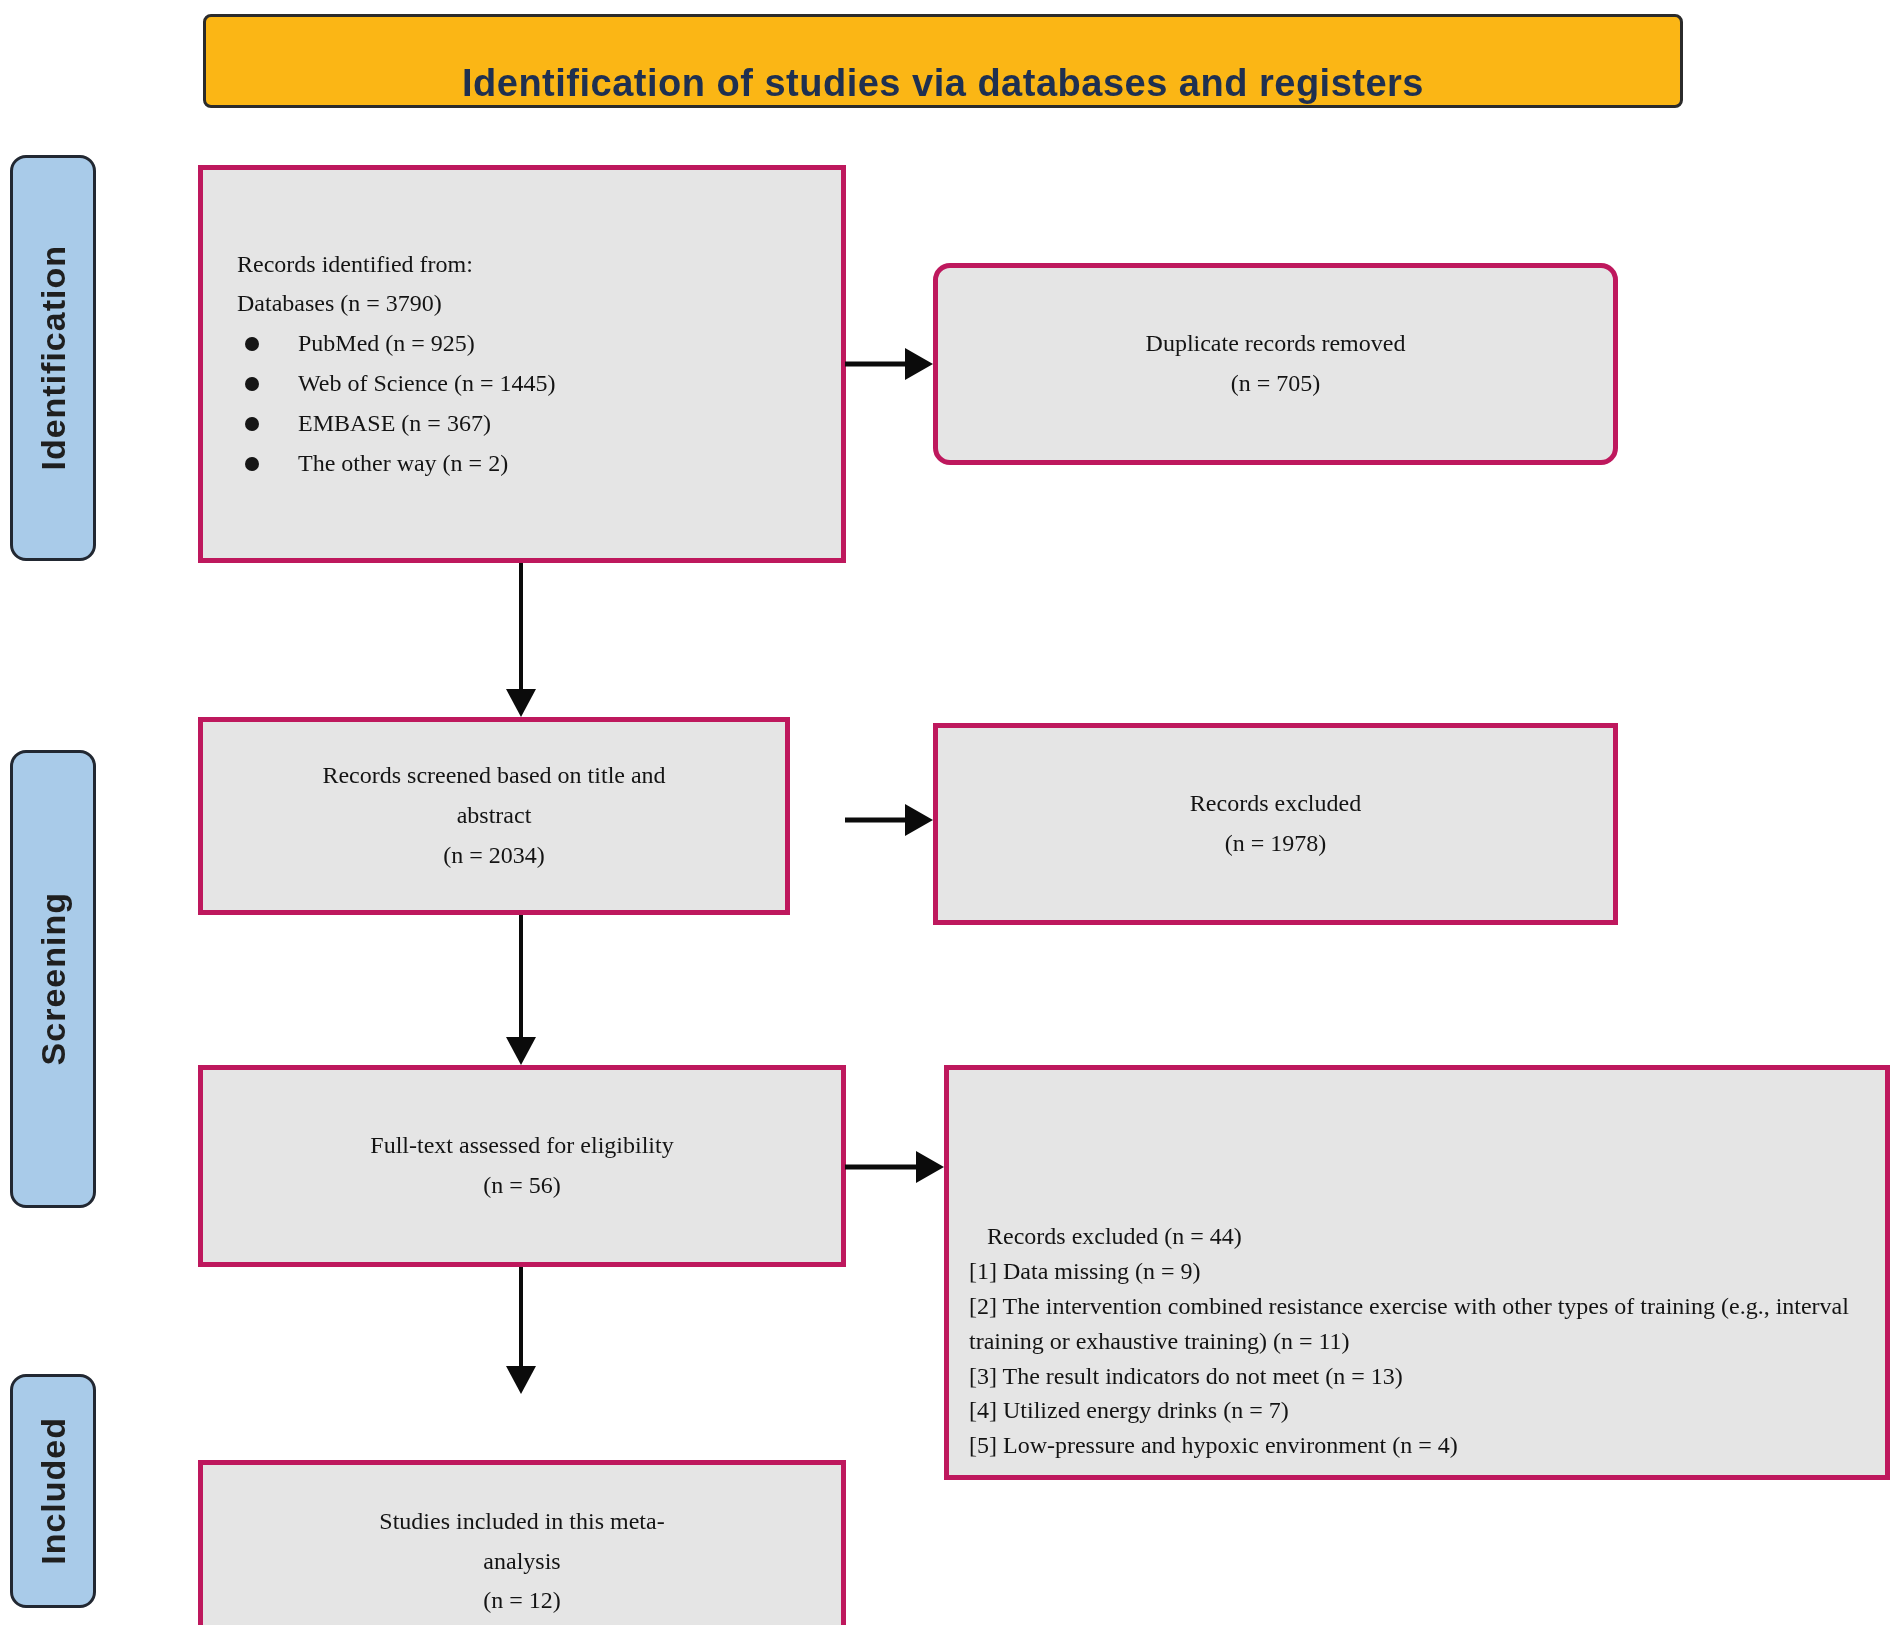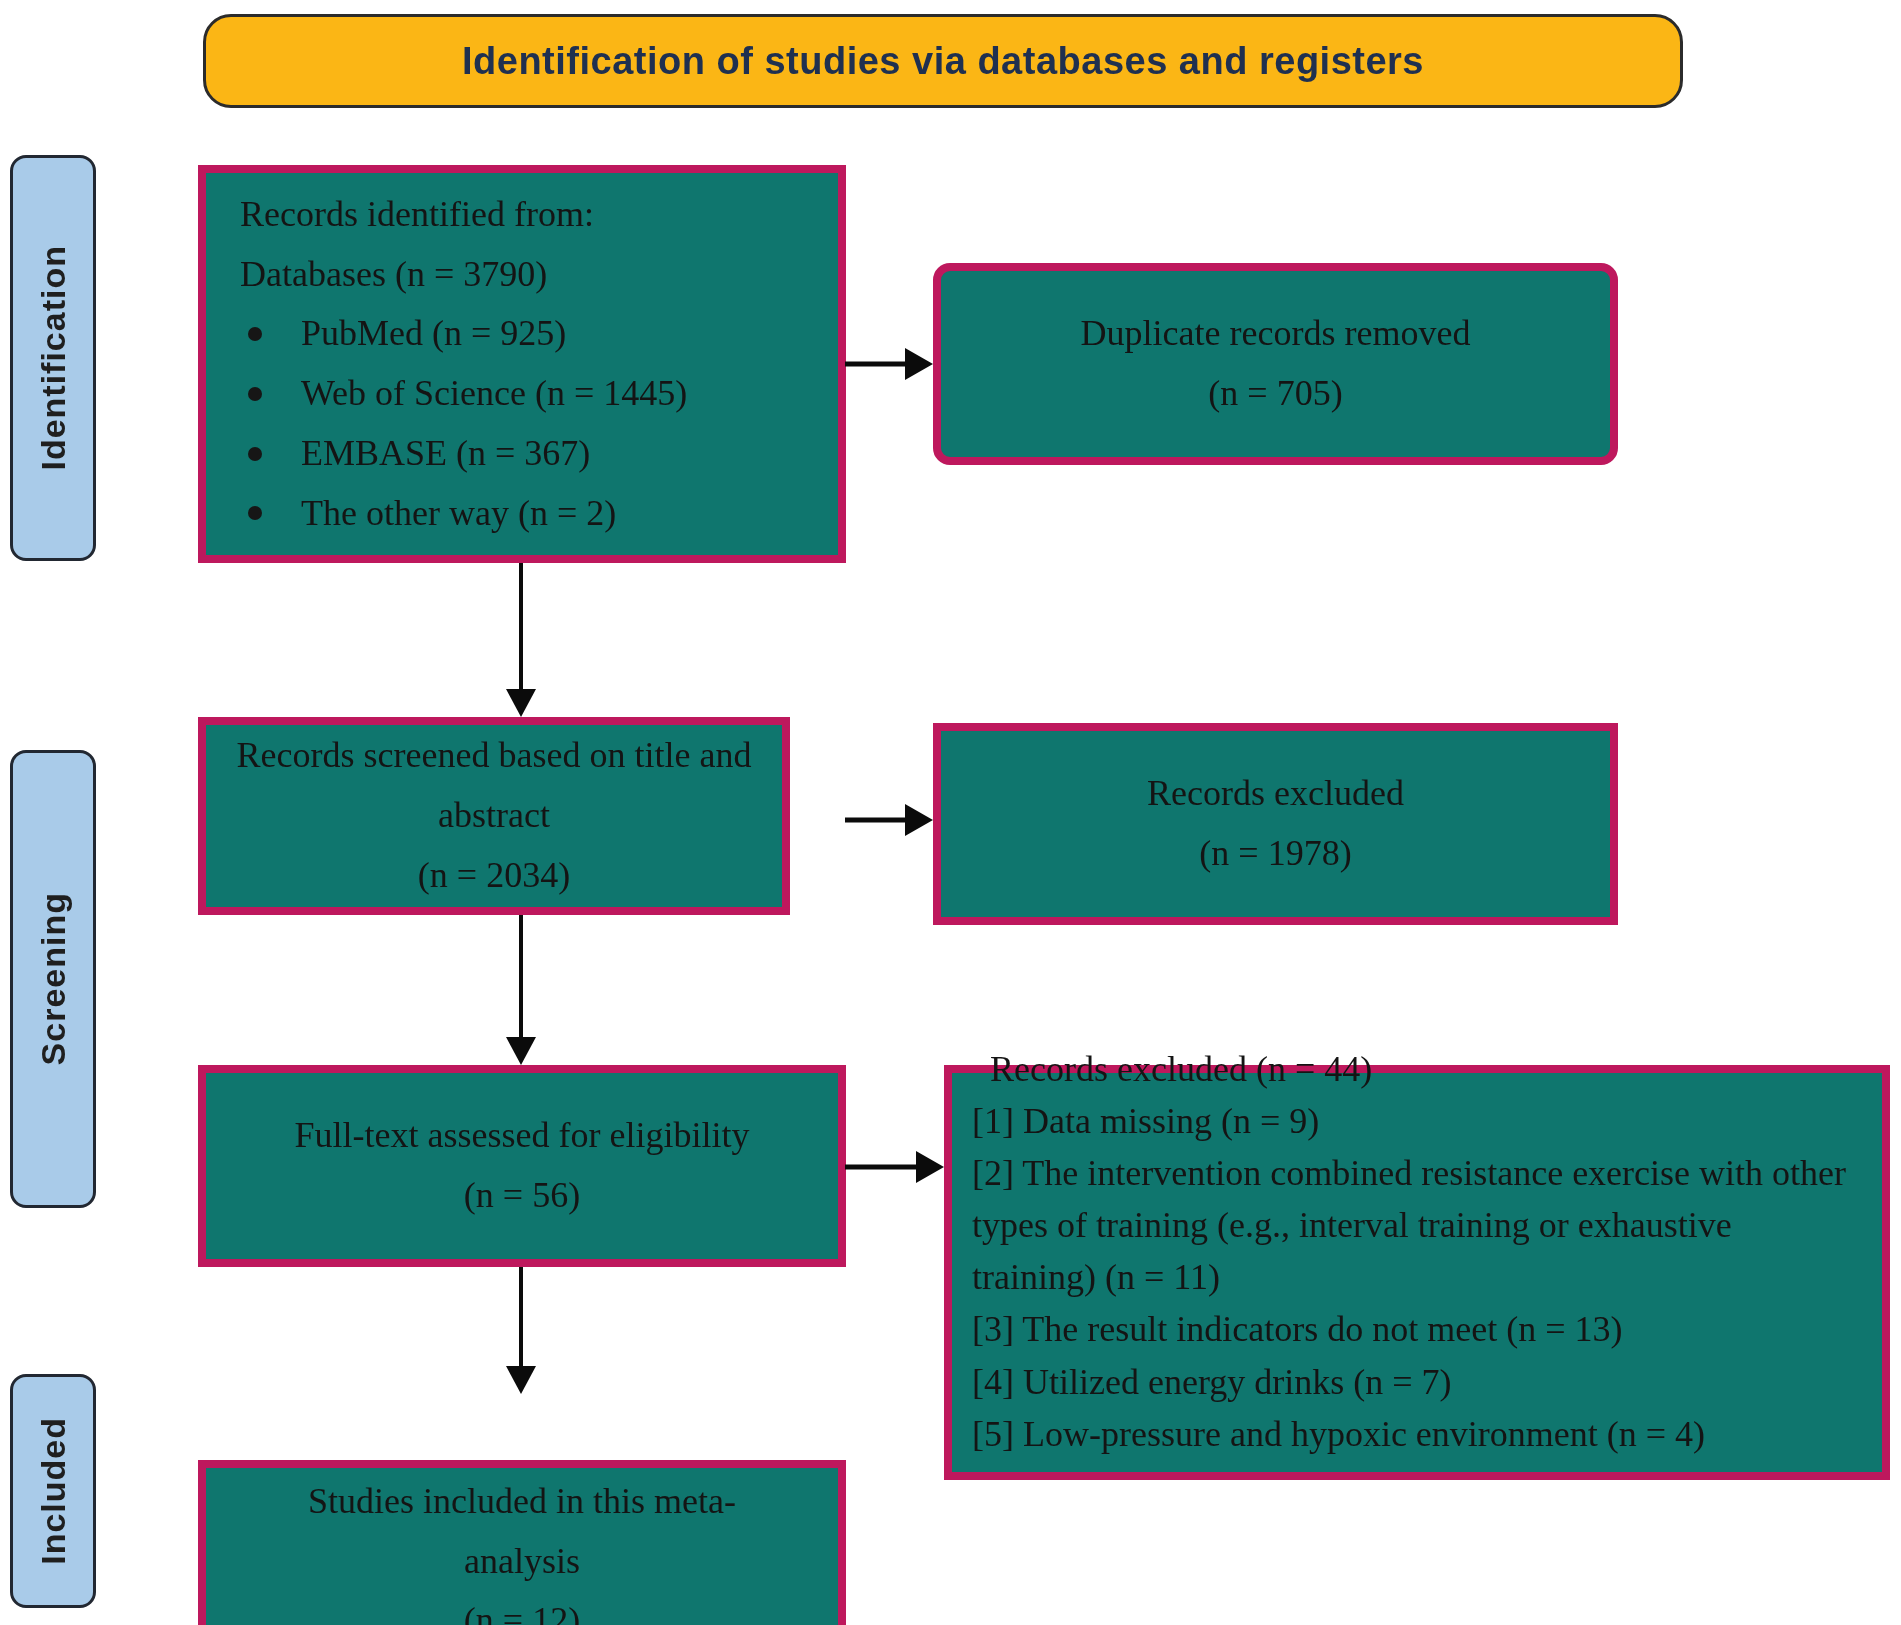--- a/index.html
+++ b/index.html
@@ -12,23 +12,23 @@
     color: #141414;
     overflow: hidden;
   }
 
   
   .banner {
     position: absolute;
     left: 203px; top: 14px;
     width: 1480px; height: 94px;
     border: 3px solid #2b2b2b;
-    border-radius: 28px;
+    border-radius: 8px;
     box-sizing: border-box;
-    display: flex; align-items: center; justify-content: center;
+    display: flex; align-items: flex-end; justify-content: center;
   }
   .banner .banner-title {
     font-family: "Liberation Sans", sans-serif;
     font-weight: bold;
     font-size: 38px;
     letter-spacing: 0.5px;
   }
 
   
   .stage {
@@ -49,24 +49,24 @@
     letter-spacing: 1px;
     white-space: nowrap;
   }
   #stage-identification { top: 155px; height: 406px; }
   #stage-screening      { top: 750px; height: 458px; }
   #stage-included       { top: 1374px; height: 234px; }
 
   
   .box {
     position: absolute;
-    background: #0f766e;
-    border: 8px solid #be185d;
+    background: #e5e5e5;
+    border: 5px solid #be185d;
     box-sizing: border-box;
-    font-size: 36px;
+    font-size: 24px;
     line-height: 1.66;
   }
   .box.centered {
     display: flex; flex-direction: column;
     align-items: center; justify-content: center;
     text-align: center;
   }
   .box.leftish {
     display: flex; flex-direction: column;
     justify-content: center;

